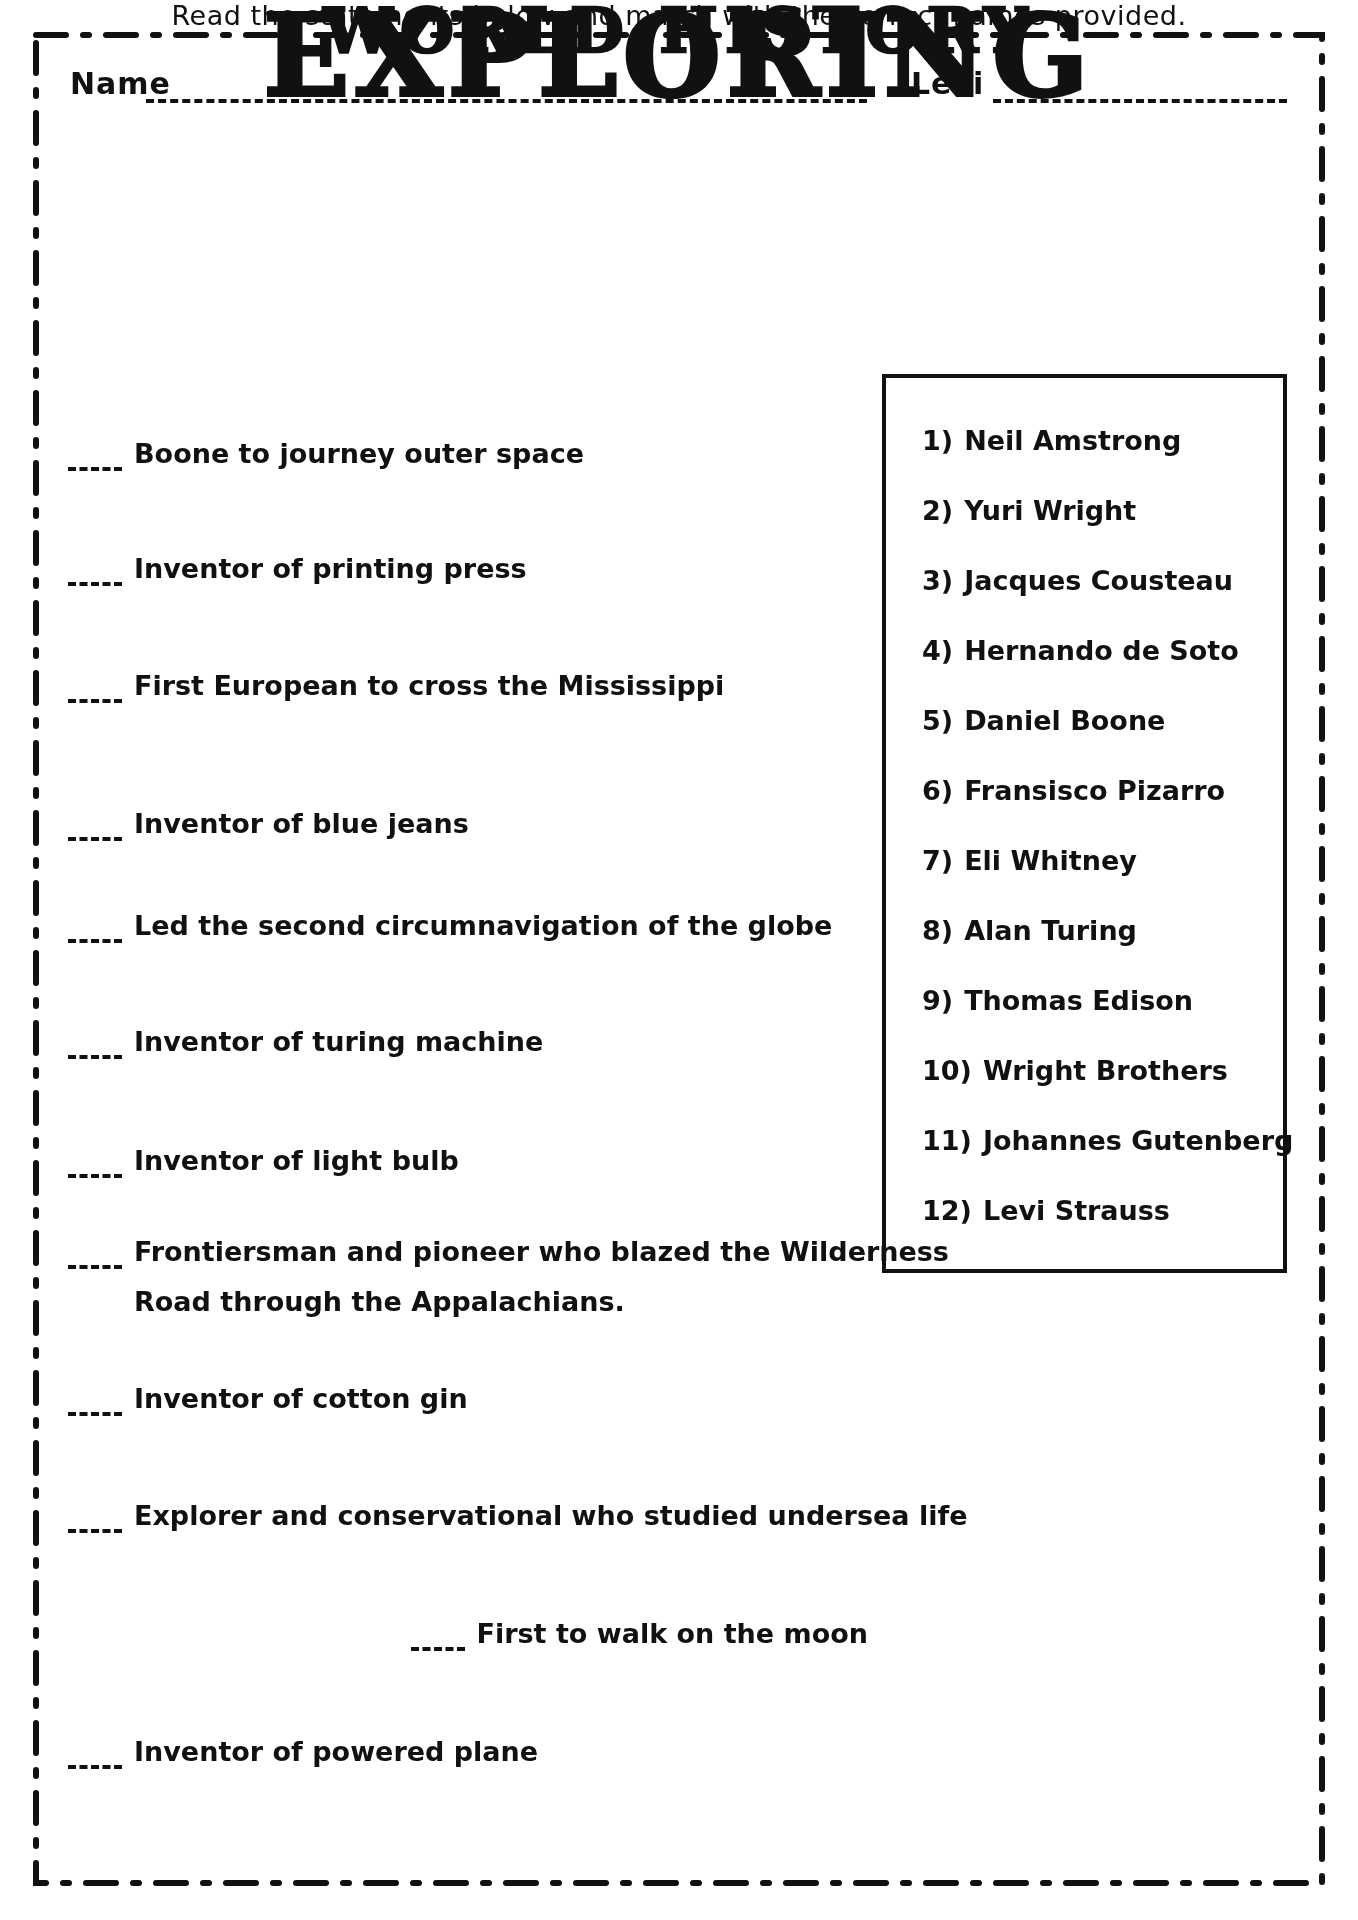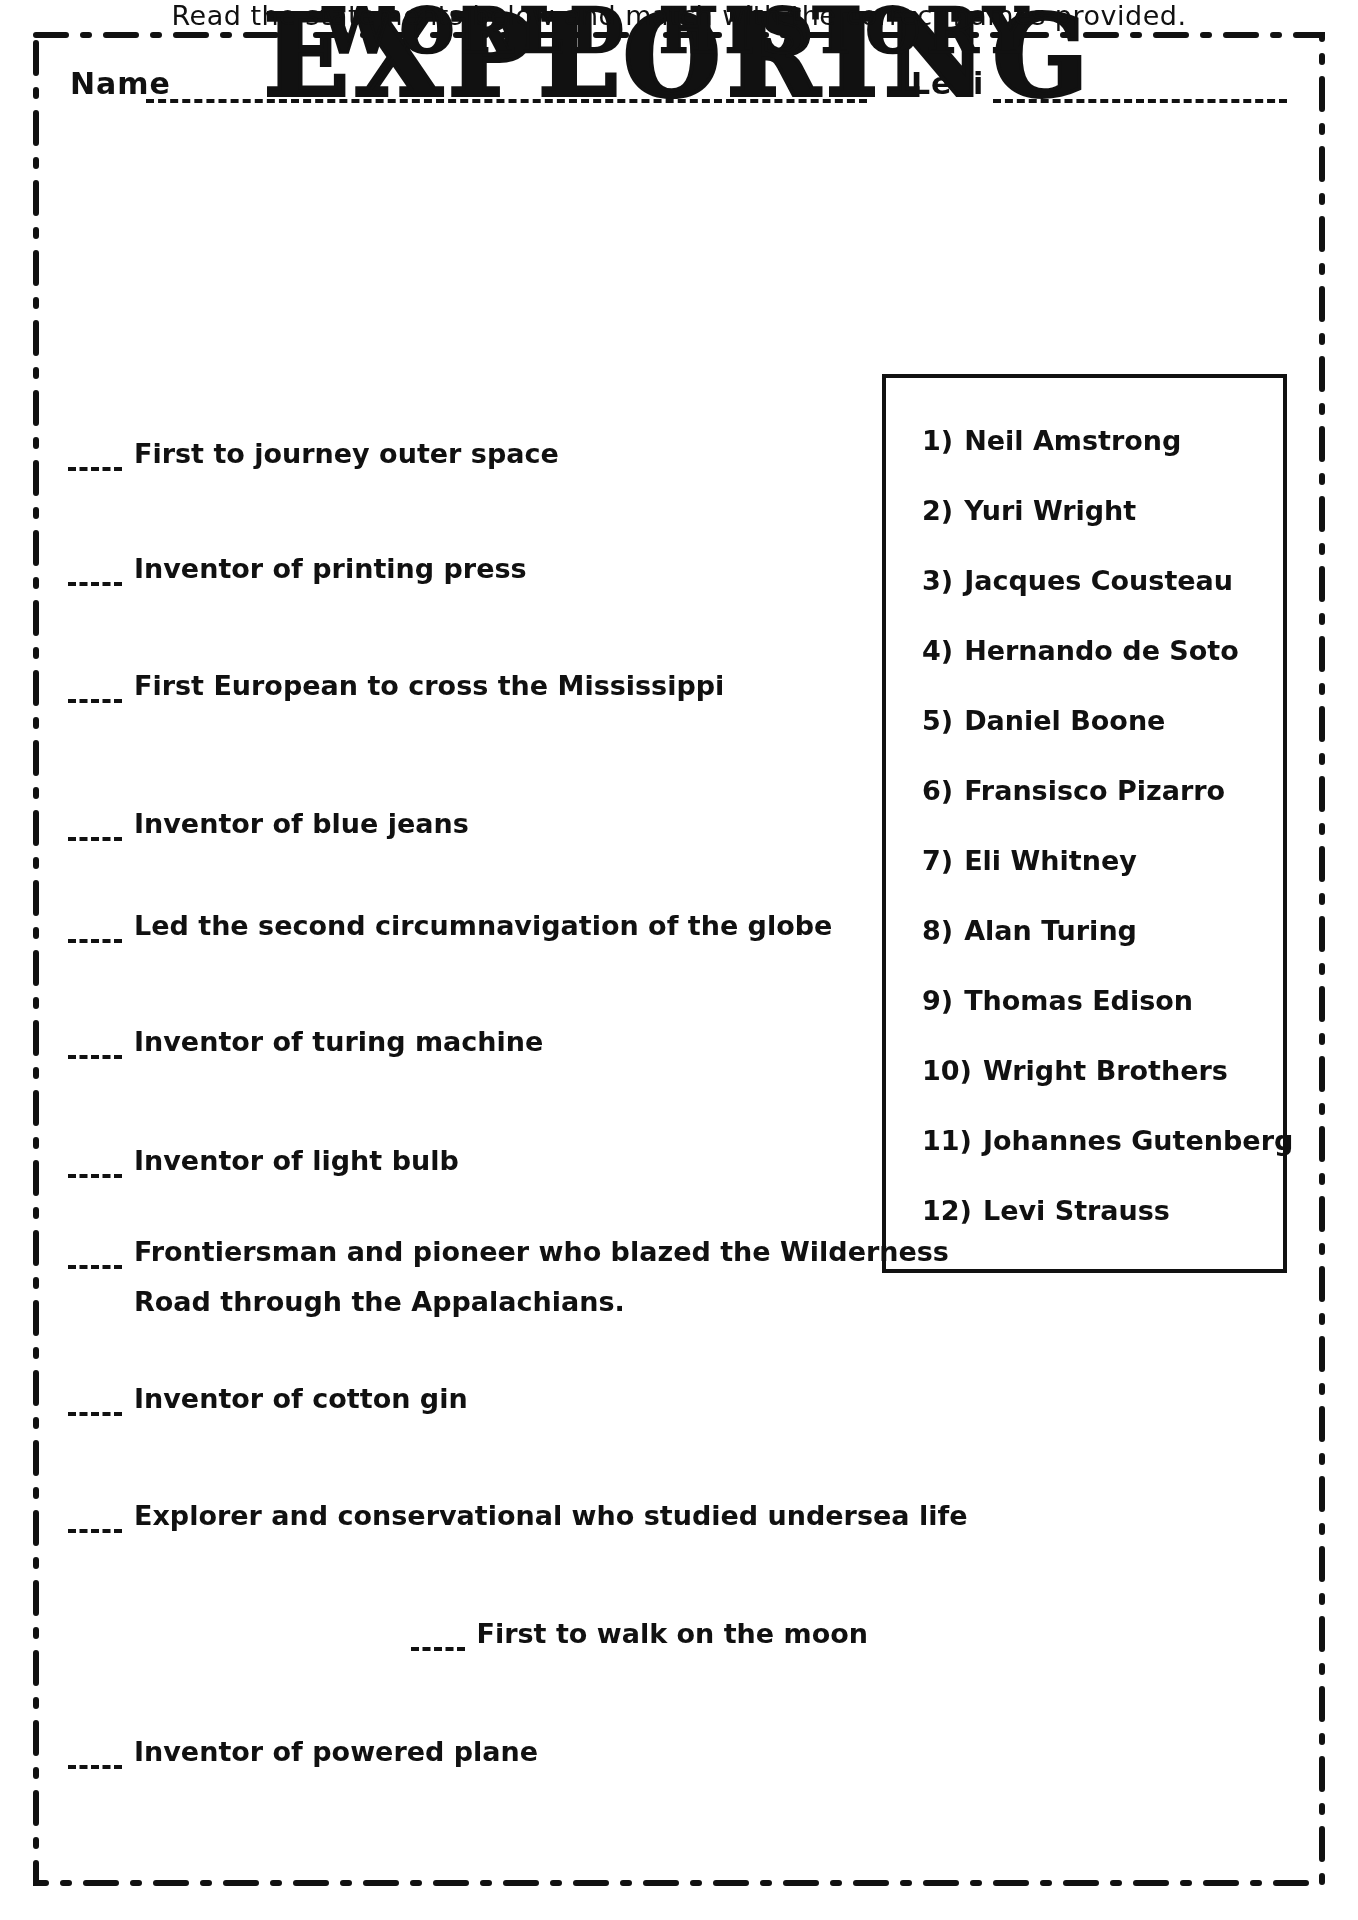--- a/index.html
+++ b/index.html
@@ -107,21 +107,21 @@
   <div class="hdr-label" style="left:70px; top:66px;">Name</div>
   <div class="blank-line" style="left:146px; top:99px; width:721px;"></div>
   <div class="hdr-label" style="left:911px; top:66px;">Levi</div>
   <div class="blank-line" style="left:993px; top:99px; width:294px;"></div>
 
   <div class="title1">EXPLORING</div>
   <div class="title2">WORLD HISTORY</div>
   <div class="instructions">Read the statements below and match with the correct names provided.</div>
 
   <div class="stmt" style="top:438px;">
-    <span class="blank"></span><span>First to journey outer space</span>
+    <span class="blank"></span><span>Boone to journey outer space</span>
   </div>
   <div class="stmt" style="top:553px;">
     <span class="blank"></span><span>Inventor of printing press</span>
   </div>
   <div class="stmt" style="top:670px;">
     <span class="blank"></span><span>First European to cross the Mississippi</span>
   </div>
   <div class="stmt" style="top:808px;">
     <span class="blank"></span><span>Inventor of blue jeans</span>
   </div>

